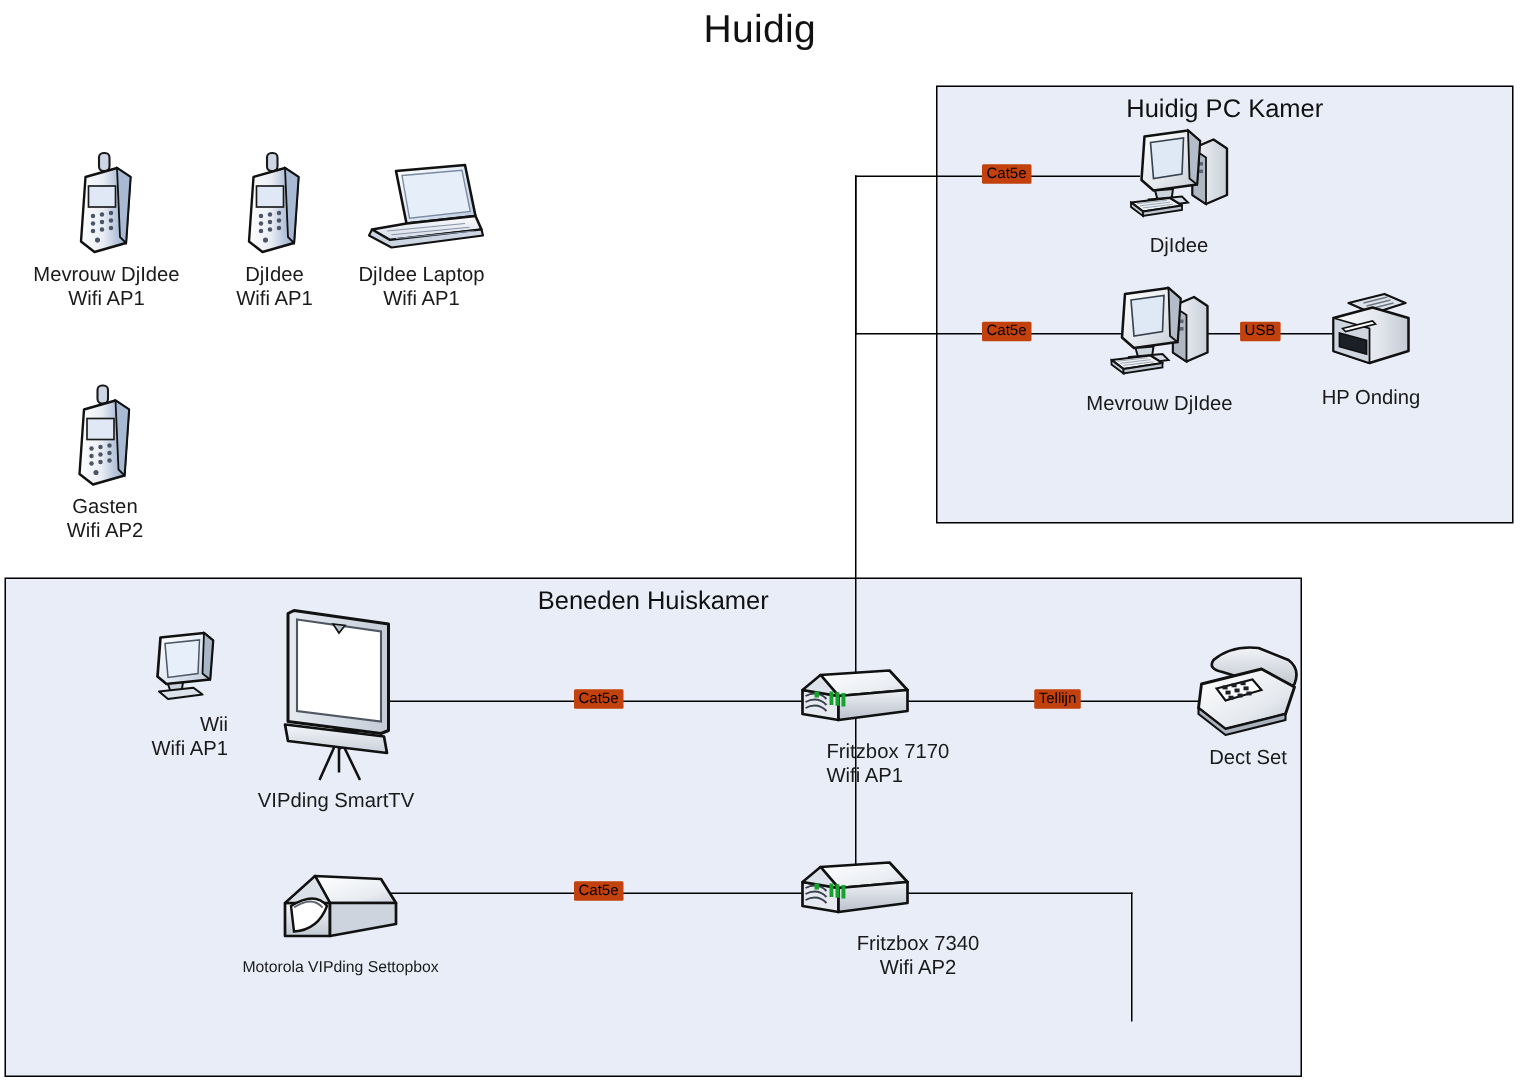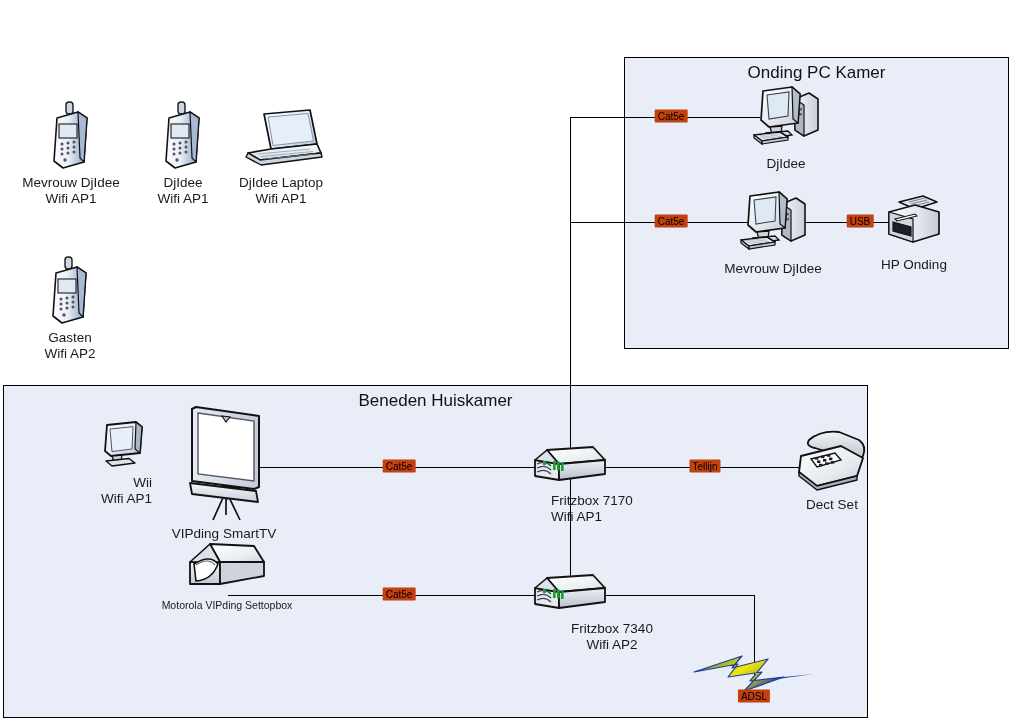--- a/index.html
+++ b/index.html
@@ -82,23 +82,24 @@
     white-space:nowrap;
     transform:translate(-50%,-50%);
     border-radius:1px;
   }
 </style>
 </head>
 <body>
 
 <div id="canvas">
 
+  <div class="diagram-title">Huidig</div>
 
   <div class="room" id="room-boven">
-    <div class="room-title">Onding PC Kamer</div>
+    <div class="room-title">Huidig PC Kamer</div>
   </div>
 
   <div class="room" id="room-beneden">
     <div class="room-title">Beneden Huiskamer</div>
   </div>
 
   <div class="link v" style="left:570px; top:117px; height:478px;"></div>
 
   <div class="link v" style="left:570px; top:117px; height:106px;"></div>
 
@@ -112,21 +113,21 @@
 
   <div class="link h" style="left:570px; top:467px; width:262px;"></div>
 
   <div class="link h" style="left:228px; top:595px; width:342px;"></div>
 
   <div class="link h" style="left:570px; top:595px; width:185px;"></div>
   <div class="link v" style="left:754px; top:595px; height:86px;"></div>
 
   <div class="link-label" style="left:671px; top:116px;">Cat5e</div>
   <div class="link-label" style="left:671px; top:221px;">Cat5e</div>
-  <div class="link-label" style="left:840px; top:221px;margin-left:20px;">USB</div>
+  <div class="link-label" style="left:840px; top:221px;">USB</div>
   <div class="link-label" style="left:399px; top:466px;">Cat5e</div>
   <div class="link-label" style="left:399px; top:594px;">Cat5e</div>
   <div class="link-label" style="left:705px; top:466px;">Tellijn</div>
 
   <div class="node" style="left:17px; top:100px; width:108px;">
     <span class="icon">
       <svg width="54" height="72" viewBox="0 0 54 72">
         <defs>
           <linearGradient id="phGrad1" x1="0" y1="0" x2="1" y2="0">
             <stop offset="0%" stop-color="#fdfdfe"></stop>
@@ -373,21 +374,21 @@
         <path d="M18 10 L74 18 L74 78 L18 71 Z" fill="#ffffff" stroke="#4f5763" stroke-width="1.4"></path>
 
         <path d="M10 80 L76 88 L78 99 L12 91 Z" fill="url(#scrBar)" stroke="#111" stroke-width="1.8" stroke-linejoin="round"></path>
 
         <path d="M42 13 L50 14 L46 19 Z" fill="#b8c2cf" stroke="#111" stroke-width="1.1"></path>
       </svg>
     </span>
     <span class="lbl">VIPding SmartTV</span>
   </div>
 
-  <div class="node" style="left:152px; top:540px; width:150px;">
+  <div class="node" style="left:152px; top:580px; width:150px;">
     <span class="icon">
       <svg width="86" height="56" viewBox="0 0 86 56">
         <defs>
           <linearGradient id="stbTop" x1="0" y1="0" x2="1" y2="1">
             <stop offset="0%" stop-color="#ffffff"></stop>
               <stop offset="70%" stop-color="#e8ecf1"></stop>
               <stop offset="100%" stop-color="#ccd3dc"></stop>
           </linearGradient>
           <linearGradient id="stbFront" x1="0" y1="0" x2="0" y2="1">
             <stop offset="0%" stop-color="#f7f9fb"></stop>
@@ -501,32 +502,14 @@
             <rect x="38" y="29.6" width="3.4" height="2.6"></rect>
           <rect x="28" y="35.8" width="3.4" height="2.6"></rect>
             <rect x="34" y="34.4" width="3.4" height="2.6"></rect>
             <rect x="40" y="33" width="3.4" height="2.6"></rect>
         </g>
       </svg>
     </span>
     <span class="lbl">Dect Set</span>
   </div>
 
-  <div class="node" style="left:692px; top:650px; width:124px;">
-    <span class="icon">
-      <svg width="124" height="44" viewBox="0 0 124 44">
-        <defs>
-          <linearGradient id="boltG" x1="0" y1="0" x2="1" y2="0.6">
-            <stop offset="0%" stop-color="#1f3f9e"></stop>
-              <stop offset="30%" stop-color="#9aad2c"></stop>
-            <stop offset="55%" stop-color="#f2e60a"></stop>
-              <stop offset="78%" stop-color="#b8bd22"></stop>
-            <stop offset="100%" stop-color="#1f3f9e"></stop>
-          </linearGradient>
-        </defs>
-        <path d="M2 22 L46 14 L36 27 L70 22 L52 41 L92 27 L58 31 L76 9 L40 18 L50 6 Z" fill="url(#boltG)" stroke="#1f3f9e" stroke-width="1.2" stroke-linejoin="round"></path>
-        <path d="M122 24 L78 30 L92 27 Z" fill="#1f3f9e"></path>
-      </svg>
-    </span>
-    <span class="link-label" style="left:62px; top:46px; position:absolute;">ADSL</span>
-  </div>
 
 </div>
 
 </body></html>

